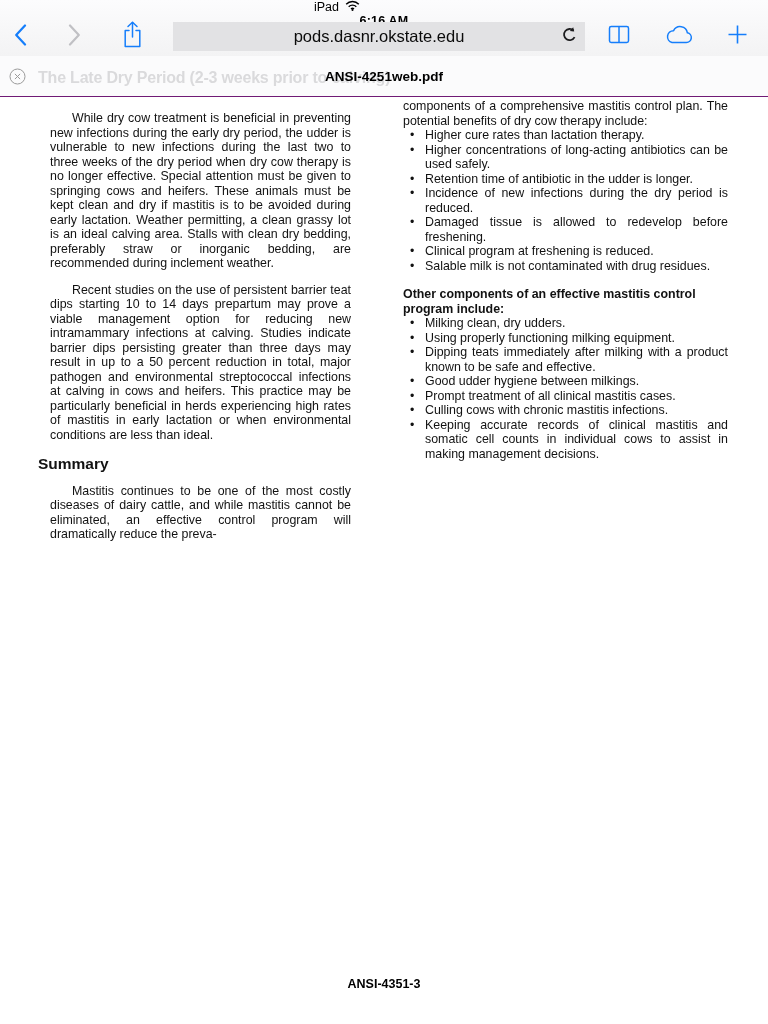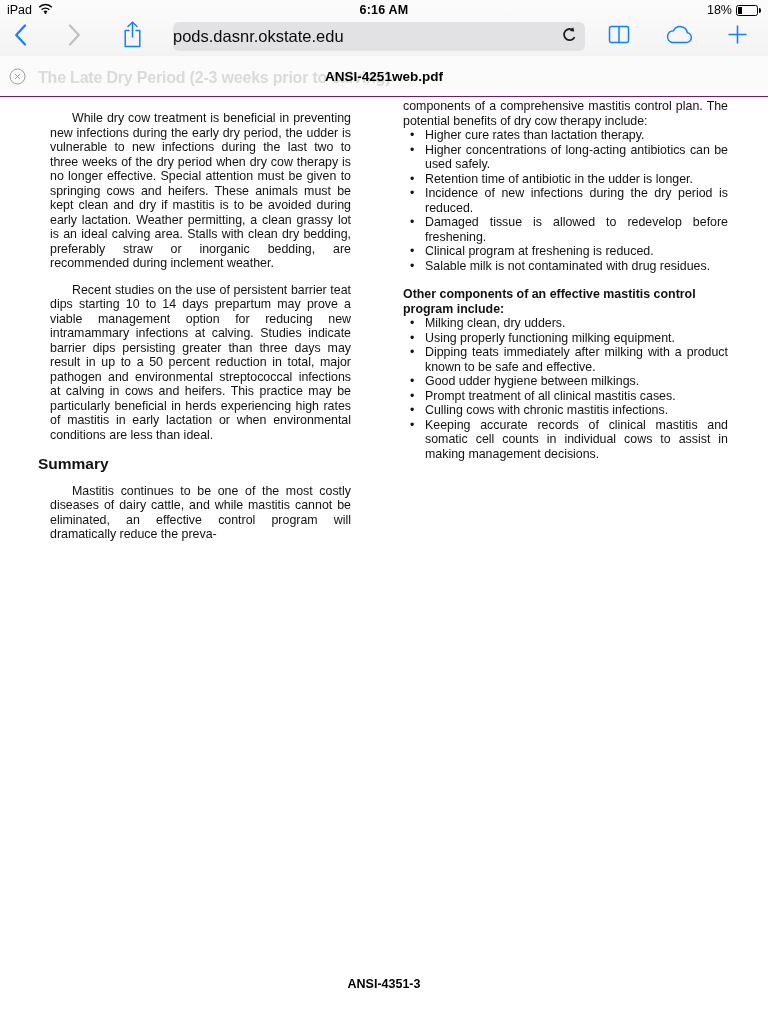--- a/index.html
+++ b/index.html
@@ -2,32 +2,32 @@
 <html><head>
 <meta charset="utf-8">
 <style>
   * { box-sizing: border-box; }
   html,body { margin:0; padding:0; }
   body { width:768px; height:1024px; font-family:"Liberation Sans",sans-serif; background:#fff; }
   .screen { position:relative; width:768px; height:1024px; overflow:hidden; background:#fff; }
 
   
   .chrome { position:absolute; top:0; left:0; right:0; height:56px; background:linear-gradient(#fcfcfd,#f3f3f4); z-index:30; }
-  .status-bar { height:20px; display:flex; align-items:center; padding:0 7px; font-size:12.5px; color:#000; }
+  .status-bar { height:20px; display:flex; align-items:center; padding:0 7px; font-size:12.5px; color:#000;flex-direction:column; }
   .status-left { display:flex; align-items:center; gap:6px; width:140px; }
   .status-center { flex:1; text-align:center; font-weight:bold; font-size:12.5px; letter-spacing:0.2px; }
   .status-right { width:140px; display:flex; justify-content:flex-end; align-items:center; gap:4px; }
   .bat { position:relative; width:22px; height:11px; border:1px solid #000; border-radius:2.5px; margin-right:3px; }
   .bat::after { content:''; position:absolute; right:-4px; top:2.5px; width:2.5px; height:4.5px; background:#000; border-radius:0 2px 2px 0; }
   .bat-fill { position:absolute; left:1px; top:1px; bottom:1px; width:3.5px; background:#000; }
 
   .toolbar { height:36px; display:flex; align-items:center; padding:0 20px 4px 14px; }
   .nav-group { display:flex; align-items:center; gap:41px; }
   .tb-btn { display:flex; align-items:center; justify-content:center; background:none; border:none; padding:0; cursor:pointer; }
-  .url-field { position:relative; width:412px; height:29px; margin-left:30px; background:#e2e2e4; border-radius:6px; display:flex; align-items:center; }
+  .url-field { position:relative; width:412px; height:29px; margin-left:30px; background:#e2e2e4; border-radius:0; display:flex; align-items:center; justify-content:center; }
   .url-text { font-size:16.5px; color:#0b0b0b; }
   .reload-btn { position:absolute; right:7px; top:4px; }
   .right-group { display:flex; align-items:center; gap:33px; margin-left:auto; }
 
   
   .pdf-page { position:absolute; top:56px; left:0; right:0; bottom:0; background:#fff; z-index:10; }
 
   .faded-zone { height:41px; display:flex; gap:40px; padding:1px 40px 0 38px; overflow:hidden;align-items:center; }
   .faded-col { flex:1; min-width:0; }
   .faded-heading { font-size:16px; line-height:19px; font-weight:bold; color:#b6b6b8; letter-spacing:-0.2px; }

